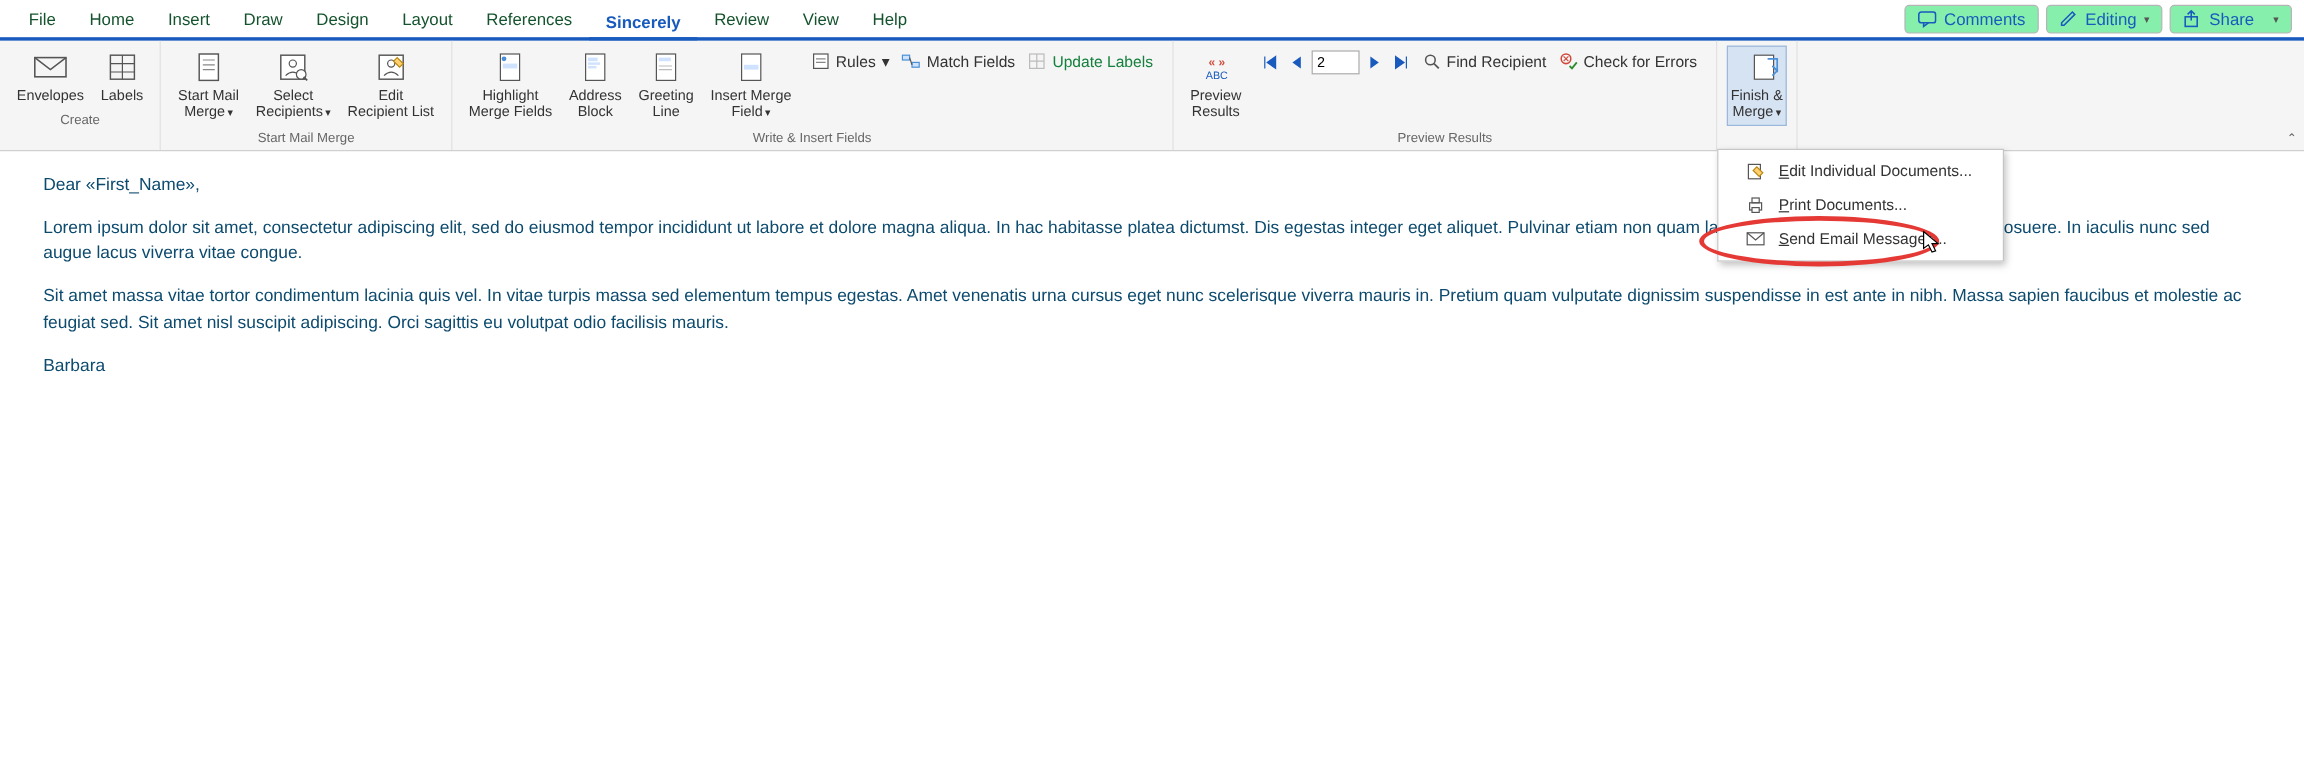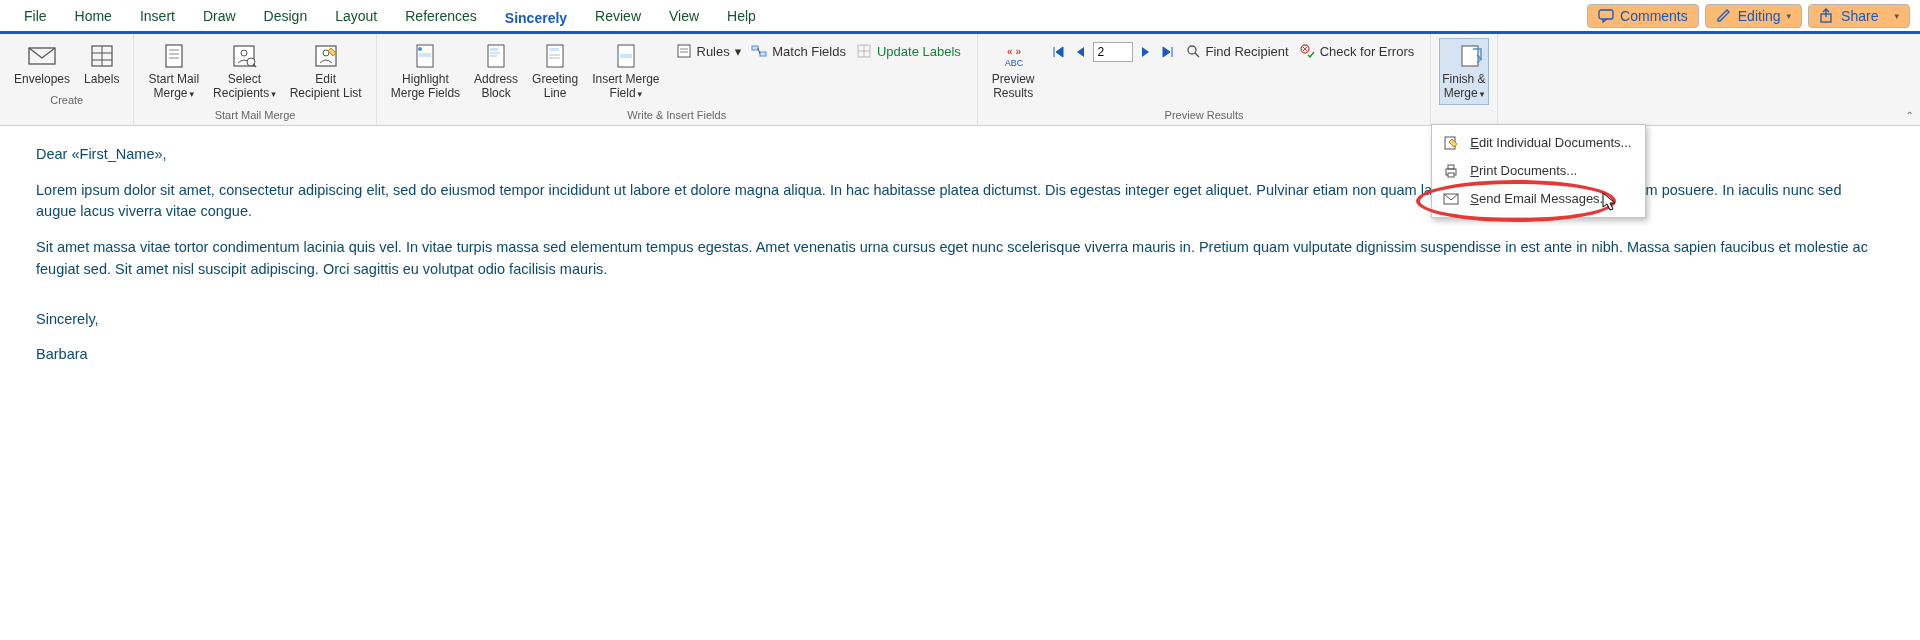--- a/index.html
+++ b/index.html
@@ -2,40 +2,40 @@
 <html><head>
 <meta charset="utf-8">
 <style>
 * { box-sizing: border-box; margin: 0; padding: 0; font-family: "Segoe UI", Arial, sans-serif; }
 body { background: #fff; font-size: 13px; color: #333; width: 1920px; }
 .topbar { display: flex; align-items: center; border-bottom: 3px solid #185abd; background: #fff; height: 34px; padding: 0 10px; }
 .tabs { display: flex; align-items: flex-end; height: 100%; }
 .tab { padding: 0 14px; height: 30px; display: flex; align-items: center; color: #14532d; cursor: pointer; font-size: 14px; }
 .tab.active { color: #185abd; font-weight: 600; border-bottom: 3px solid #185abd; margin-bottom: -3px; }
 .top-right { margin-left: auto; display: flex; gap: 6px; }
-.pill { border: 1px solid #b5b5b5; border-radius: 4px; padding: 3px 10px; display: flex; align-items: center; gap: 6px; font-size: 14px; color: #185abd; cursor: pointer; background: #fdba74; }
+.pill { border: 1px solid #b5b5b5; border-radius: 4px; padding: 3px 10px; display: flex; align-items: center; gap: 6px; font-size: 14px; color: #185abd; cursor: pointer; background: #86efac; }
 .pill .chev { font-size: 9px; color: #555; }
 .ribbon { display: flex; background: #f5f5f5; border-bottom: 1px solid #d0d0d0; position: relative; }
 .group { display: flex; flex-direction: column; align-items: center; padding: 4px 8px 2px 8px; border-right: 1px solid #e1e1e1; }
 .group-row { display: flex; align-items: flex-start; gap: 2px; }
 .group-label { font-size: 11px; color: #666; margin-top: 2px; padding: 2px 0; text-align: center; }
 .bigbtn { display: flex; flex-direction: column; align-items: center; justify-content: flex-start; width: auto; min-width: 46px; padding: 4px 6px; cursor: pointer; text-align: center; line-height: 1.2; }
 .bigbtn.pressed { background: #d6e3f3; border: 1px solid #9bb7d9; padding: 3px 2px; align-items: flex-end; }
 .bigbtn .ico { width: 28px; height: 28px; margin-bottom: 2px; display: flex; align-items: center; justify-content: center; }
 .bigbtn .lbl { font-size: 12px; }
 .bigbtn .chev { font-size: 9px; margin-left: 2px; }
 .stack { display: flex; flex-direction: row; gap: 2px; padding: 2px 4px; }
 .smallbtn { display: flex; align-items: center; gap: 5px; padding: 2px 4px; font-size: 13px; cursor: pointer; height: 22px; }
 .smallbtn.disabled { color: #15803d; }
 .smallbtn .ico { width: 16px; height: 16px; display: flex; align-items: center; justify-content: center; }
 .navrow { display: flex; align-items: center; gap: 4px; padding: 2px; }
 .navbtn { width: 18px; height: 18px; display: flex; align-items: center; justify-content: center; color: #185abd; cursor: pointer; }
 .recnum { width: 40px; height: 20px; border: 1px solid #aaa; padding: 1px 4px; font-size: 12px; background: #fff; }
 .collapse-arrow { position: absolute; right: 6px; bottom: 4px; font-size: 10px; color: #666; cursor: pointer; }
-.dropdown { position: absolute; top: 100%; left: 0; background: #fff; border: 1px solid #c6c6c6; box-shadow: 2px 3px 6px rgba(0,0,0,.25); min-width: 210px; padding: 4px 0; z-index: 20; margin-top: -1px; }
+.dropdown { position: absolute; top: 100%; left: 0; background: #fff; border: 1px solid #c6c6c6; box-shadow: 2px 3px 6px rgba(0,0,0,.25); min-width: 210px; padding: 4px 12px; z-index: 20; margin-top: -1px; }
 .dd-item { display: flex; align-items: center; gap: 10px; padding: 5px 14px 5px 10px; font-size: 13px; cursor: pointer; white-space: nowrap; }
 .dd-item .ico { width: 18px; height: 18px; display: flex; align-items: center; justify-content: center; }
 .underline-first::first-letter { text-decoration: underline; }
 .finish-wrap { position: relative; }
 .callout { position: absolute; border: 4px solid #e53935; border-radius: 50%; width: 200px; height: 42px; pointer-events: none; z-index: 30; }
 .cursor { position: absolute; z-index: 40; }
 .doc { padding: 18px 36px; font-size: 14.5px; color: #0c4a6e; line-height: 1.5; }
 .doc p { margin-bottom: 14px; }
 svg { display: block; }
 </style>
@@ -357,15 +357,14 @@
     </div>
   </div>
 
   <span class="collapse-arrow">⌃</span>
 </div>
 
 <div class="doc">
   <p>Dear «First_Name»,</p>
   <p>Lorem ipsum dolor sit amet, consectetur adipiscing elit, sed do eiusmod tempor incididunt ut labore et dolore magna aliqua. In hac habitasse platea dictumst. Dis egestas integer eget aliquet. Pulvinar etiam non quam lacus suspendisse faucibus interdum posuere. In iaculis nunc sed augue lacus viverra vitae congue.</p>
   <p>Sit amet massa vitae tortor condimentum lacinia quis vel. In vitae turpis massa sed elementum tempus egestas. Amet venenatis urna cursus eget nunc scelerisque viverra mauris in. Pretium quam vulputate dignissim suspendisse in est ante in nibh. Massa sapien faucibus et molestie ac feugiat sed. Sit amet nisl suscipit adipiscing. Orci sagittis eu volutpat odio facilisis mauris.</p>
-  <p style="margin-top:28px">Sincerely,</p>
   <p>Barbara</p>
 </div>
 
 </body></html>

